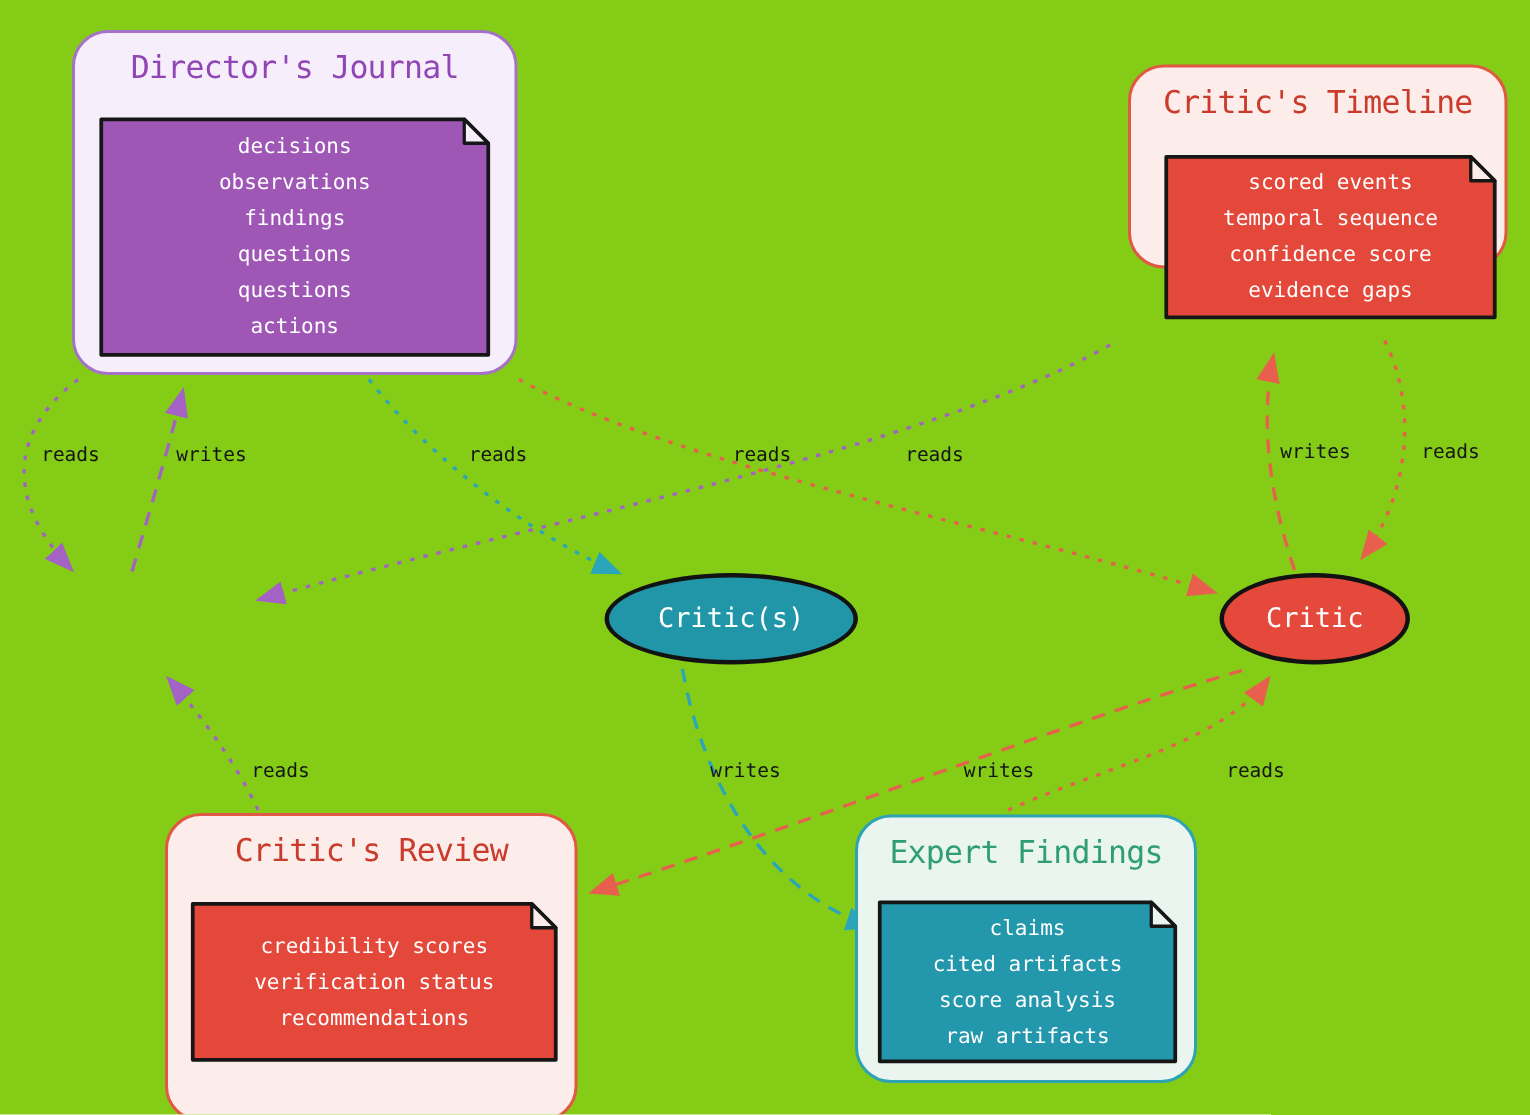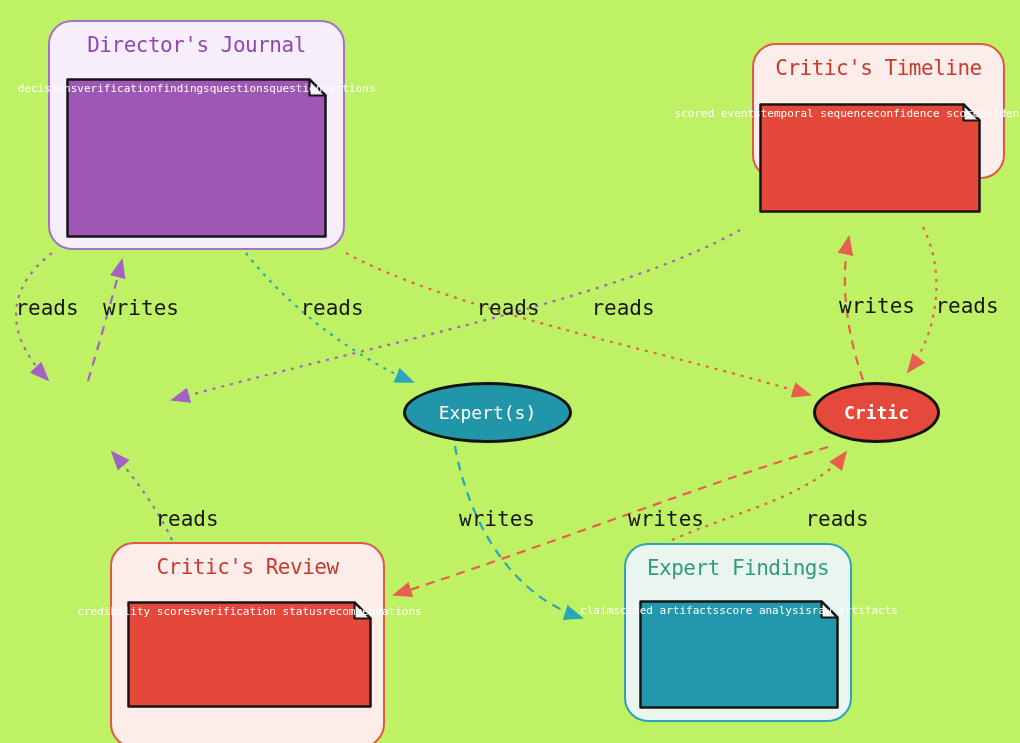--- a/index.html
+++ b/index.html
@@ -1,54 +1,54 @@
 <!DOCTYPE html>
 <html><head>
 <meta charset="utf-8">
 <style>
   html,body{margin:0;padding:0;background:#ffffff;}
   .canvas{
-    position:relative;width:1020px;height:743px;background:#bef264;overflow:hidden;
+    position:relative;width:1020px;height:743px;background:#84cc16;overflow:hidden;
     font-family:"DejaVu Sans Mono", monospace;
   }
   svg.edges{position:absolute;left:0;top:0;width:1020px;height:743px;pointer-events:none;}
   .edge{fill:none;stroke-width:2.2px;}
   .edge.dotted{stroke-dasharray:3 6;}
   .edge.dashed{stroke-dasharray:9 7;}
   .edge.purple{stroke:#a362c4;}
   .edge.teal{stroke:#2aa5ba;}
   .edge.red{stroke:#e95f4e;}
 
   .container-node{position:absolute;box-sizing:border-box;border-radius:24px;}
   .container-node .title{text-align:center;font-size:21px;letter-spacing:-0.5px;padding-top:11px;white-space:nowrap;}
   .jrnl{left:48px;top:20px;width:297px;height:230px;background:#f7eefb;border:2.5px solid #a672c8;}
   .jrnl .title{color:#9146b6;}
   .tmln{left:752px;top:43px;width:253px;height:136px;background:#fcedea;border:2.5px solid #e15844;}
   .tmln .title{color:#ca3b2b;}
   .rvw{left:110px;top:542px;width:275px;height:206px;background:#fcedea;border:2.5px solid #e15844;}
   .rvw .title{color:#ca3b2b;}
-  .fnds{left:624px;top:543px;width:228px;height:179px;background:#eaf5f0;border:2.5px solid #2ea3b4;}
+  .fnds{left:570px;top:543px;width:228px;height:179px;background:#eaf5f0;border:2.5px solid #2ea3b4;}
   .fnds .title{color:#2f9e77;}
 
   .note{position:absolute;}
   .note svg.shape{position:absolute;left:0;top:0;}
-  .note .lines{position:absolute;left:0;top:0;right:0;bottom:0;display:flex;flex-direction:row;
-    justify-content:center;color:#ffffff;font-size:11px;line-height:24px;white-space:nowrap;}
+  .note .lines{position:absolute;left:0;top:0;right:0;bottom:0;display:flex;flex-direction:column;
+    align-items:center;justify-content:center;color:#ffffff;font-size:14px;line-height:24px;white-space:nowrap;}
   .jrnl .note{left:15px;top:55px;width:263px;height:162px;}
-  .tmln .note{left:4px;top:57px;width:224px;height:112px;}
+  .tmln .note{left:21px;top:57px;width:224px;height:112px;}
   .rvw  .note{left:14px;top:56px;width:247px;height:109px;}
   .fnds .note{left:12px;top:54px;width:202px;height:111px;}
 
   .agent{position:absolute;box-sizing:border-box;border:3.5px solid #121212;border-radius:50%;
     display:flex;align-items:center;justify-content:center;color:#ffffff;font-size:18px;white-space:nowrap;}
   .agent.director{left:8px;top:383px;width:152px;height:60px;background:#a35cb8;}
   .agent.expert{left:403px;top:382px;width:169px;height:61px;background:#2196a8;}
-  .agent.critic{left:813px;top:382px;width:127px;height:61px;background:#e5493b;font-weight:bold;}
+  .agent.critic{left:813px;top:382px;width:127px;height:61px;background:#e5493b;}
 
-  .edge-label{position:absolute;transform:translateX(-50%);font-size:21px;color:#161616;white-space:nowrap;}
+  .edge-label{position:absolute;transform:translateX(-50%);font-size:13px;color:#161616;white-space:nowrap;}
 </style>
 </head>
 <body>
 
 <div class="canvas">
 
   <svg class="edges">
     <defs>
       <marker id="arr-purple" viewBox="0 0 10 8" refX="9" refY="4" markerWidth="9" markerHeight="7.4" orient="auto">
         <path d="M0,0 L10,4 L0,8 Z" fill="#a362c4"></path>
@@ -75,21 +75,21 @@
 
   <div class="container-node jrnl">
     <div class="title">Director's Journal</div>
     <div class="note">
       <svg class="shape" width="263" height="162">
         <path d="M2.5,2.5 L244.5,2.5 L260.5,18.5 L260.5,159.5 L2.5,159.5 Z" fill="#9e57b4" stroke="#161616" stroke-width="2.5" stroke-linejoin="round"></path>
         <path d="M244.5,2.5 L260.5,18.5 L244.5,18.5 Z" fill="#f7eefb" stroke="#161616" stroke-width="2.2" stroke-linejoin="round"></path>
       </svg>
       <div class="lines">
         <div>decisions</div>
-        <div>verification</div>
+        <div>observations</div>
         <div>findings</div>
         <div>questions</div>
         <div>questions</div>
         <div>actions</div>
       </div>
     </div>
   </div>
 
   <div class="container-node tmln">
     <div class="title">Critic's Timeline</div>
@@ -132,21 +132,21 @@
       <div class="lines">
         <div>claims</div>
         <div>cited artifacts</div>
         <div>score analysis</div>
         <div>raw artifacts</div>
       </div>
     </div>
   </div>
 
   <div class="agent expert">
-    <span>Expert(s)</span>
+    <span>Critic(s)</span>
   </div>
   <div class="agent critic">
     <span>Critic</span>
   </div>
 
   <span class="edge-label" style="left:47px;top:296px;">reads</span>
   <span class="edge-label" style="left:141px;top:296px;">writes</span>
   <span class="edge-label" style="left:332px;top:296px;">reads</span>
   <span class="edge-label" style="left:508px;top:296px;">reads</span>
   <span class="edge-label" style="left:623px;top:296px;">reads</span>

